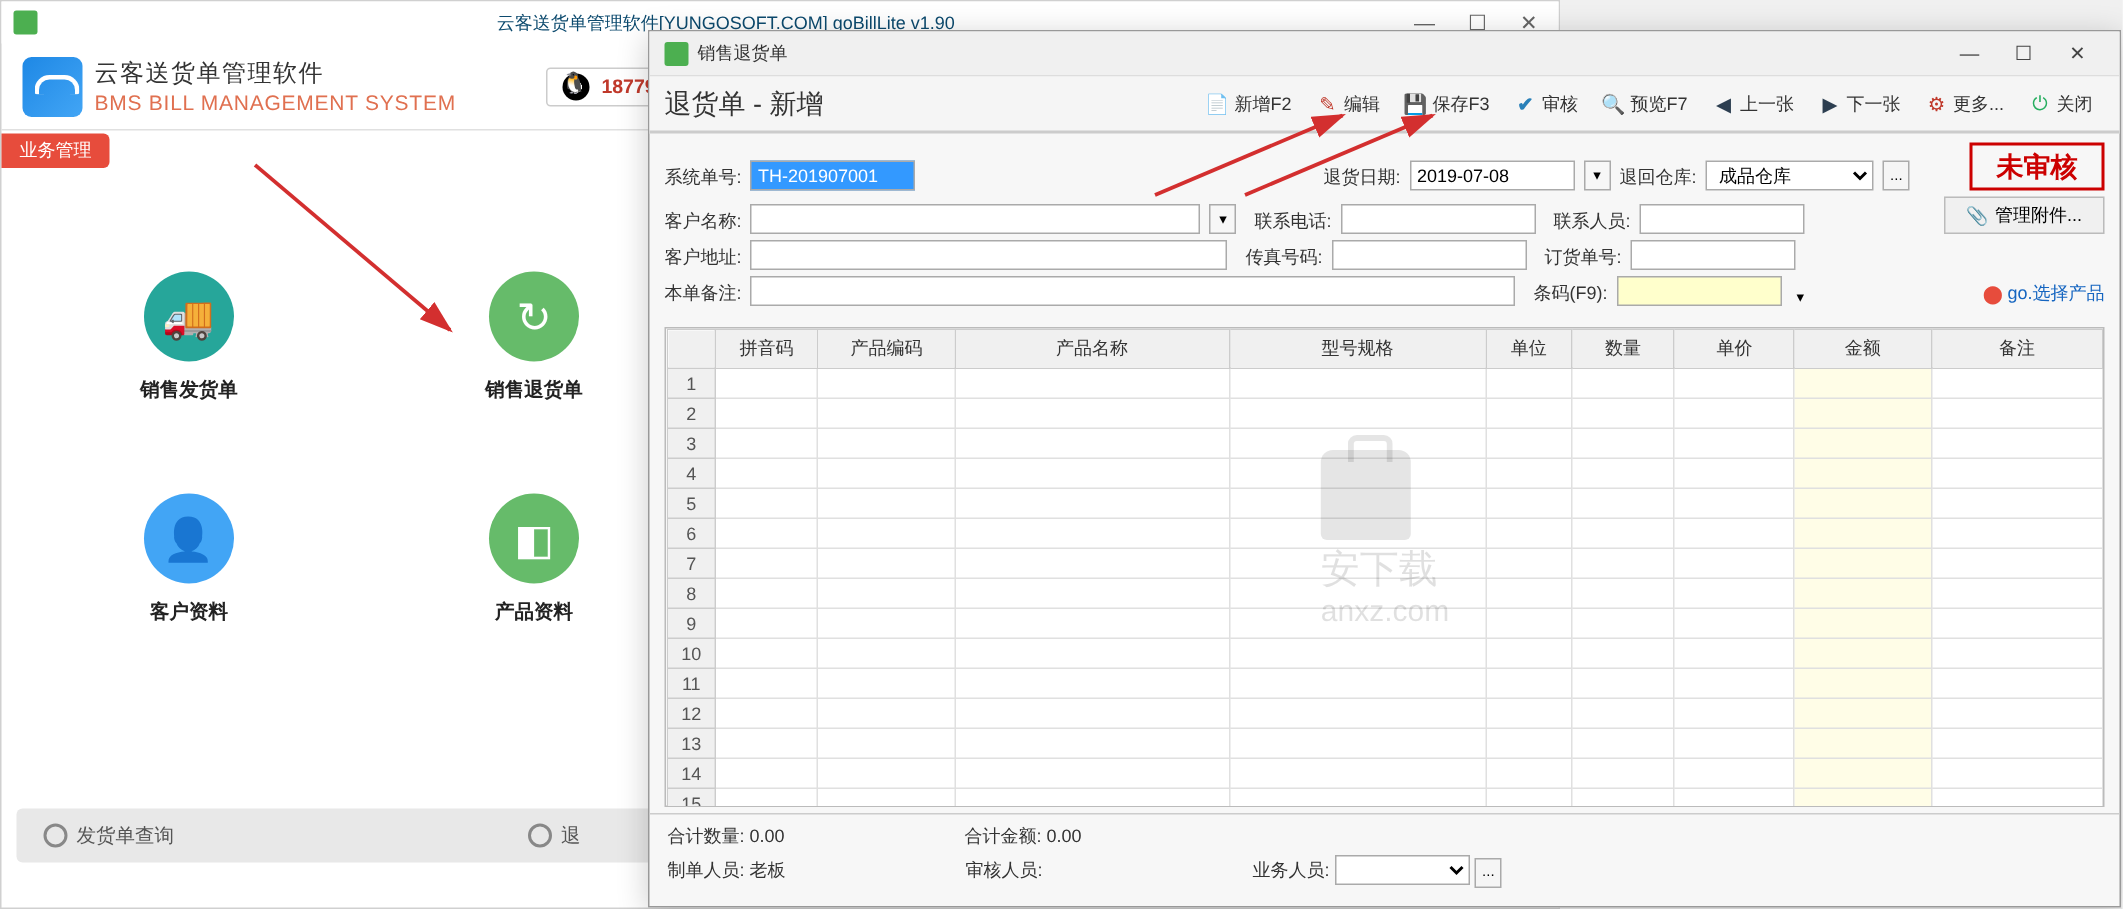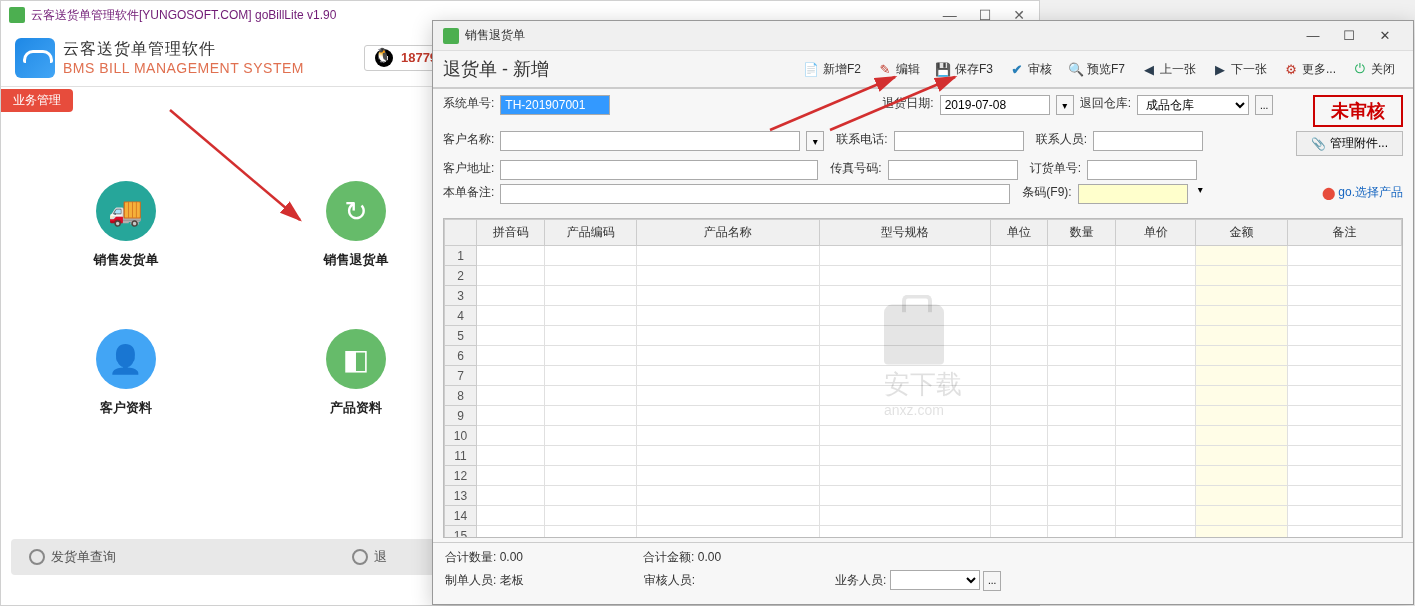--- a/index.html
+++ b/index.html
@@ -2,21 +2,21 @@
 <html><head>
 <meta charset="utf-8">
 <style>
 * { box-sizing: border-box; margin: 0; padding: 0; font-family: "Microsoft YaHei", SimSun, Arial, sans-serif; }
 body { background: #f0f0f0; width: 1415px; height: 606px; position: relative; overflow: hidden; }
 
 
 .main-window { position: absolute; top: 0; left: 0; width: 1040px; height: 606px; background: #fff; border: 1px solid #d0d0d0; }
 .main-titlebar { height: 28px; background: #fff; display: flex; align-items: center; padding: 0 8px; font-size: 12px; color: #333; }
 .main-titlebar .title-icon { width: 16px; height: 16px; background: #4caf50; margin-right: 6px; border-radius: 2px; }
-.main-titlebar .title-text { flex: 1; color: #701a75; }
+.main-titlebar .title-text { flex: 1; color: #0c4a6e; text-align: center; }
 .win-btns { display: flex; gap: 10px; color: #666; font-size: 14px; }
 .win-btns span { cursor: pointer; padding: 0 6px; }
 
 .main-header { height: 58px; display: flex; align-items: center; padding: 0 14px; border-bottom: 1px solid #e0e0e0; }
 .logo-box { display: flex; align-items: center; gap: 8px; }
 .logo-icon { width: 40px; height: 40px; background: linear-gradient(135deg, #1e88e5, #42a5f5); border-radius: 6px; position: relative; }
 .logo-icon::before { content: ""; position: absolute; top: 12px; left: 8px; width: 24px; height: 10px; border: 3px solid #fff; border-radius: 10px 10px 2px 2px; border-bottom: none; }
 .logo-text { display: flex; flex-direction: column; }
 .logo-text .cn { font-size: 16px; color: #333; font-weight: 400; letter-spacing: 1px; }
 .logo-text .en { font-size: 14px; color: #e07050; letter-spacing: 0.5px; }
@@ -54,41 +54,41 @@
 .ticon.new { color: #e67e22; }
 .ticon.edit { color: #c0392b; }
 .ticon.save { color: #2c3e50; }
 .ticon.check { color: #2980b9; font-weight: bold; }
 .ticon.preview { color: #7f8c8d; }
 .ticon.prev, .ticon.next { color: #2c3e50; }
 .ticon.more { color: #c0392b; }
 .ticon.close { color: #27ae60; }
 
 .form-area { padding: 6px 10px; font-size: 12px; }
-.form-row { display: flex; align-items: flex-start; gap: 6px; margin-bottom: 4px; }
+.form-row { display: flex; align-items: flex-end; gap: 6px; margin-bottom: 4px; }
 .form-row label { color: #333; white-space: nowrap; }
 .fval { border: 1px solid #aaa; height: 20px; padding: 0 4px; font-size: 12px; background: #fff; }
 .fval.sel { background: #3399ff; color: #fff; }
 .status-box { border: 2px solid #c00; color: #c00; font-size: 18px; font-weight: bold; padding: 2px 16px; }
 .attach-btn { border: 1px solid #bbb; background: #f0f0f0; padding: 3px 14px; font-size: 12px; cursor: pointer; display: flex; align-items: center; gap: 4px; }
 .go-link { color: #1565c0; font-size: 12px; cursor: pointer; display: flex; align-items: center; gap: 3px; }
 .dots-btn { border: 1px solid #aaa; padding: 0 4px; height: 20px; cursor: pointer; background: #f5f5f5; font-size: 10px; }
 
 .grid-wrap { margin: 4px 10px; border: 1px solid #bbb; background: #fff; height: 320px; overflow: auto; position: relative; }
 table.grid { border-collapse: collapse; width: 100%; font-size: 12px; }
 table.grid th { background: #f0f0f0; border: 1px solid #ccc; padding: 4px 2px; font-weight: normal; color: #333; position: sticky; top: 0; text-align: center; }
 table.grid td { border: 1px solid #e0e0e0; height: 20px; }
 table.grid td.rownum { background: #f0f0f0; text-align: center; color: #555; width: 28px; border: 1px solid #ccc; }
 table.grid th.rownum { width: 28px; }
 table.grid td.amount { background: #fffde7; }
 
 .watermark { position: absolute; top: 50%; left: 50%; transform: translate(-50%, -65%); font-size: 26px; color: rgba(0,0,0,0.12); pointer-events: none; display: flex; flex-direction: column; }
 .watermark .wm-icon { width: 60px; height: 60px; background: rgba(0,0,0,0.1); border-radius: 8px 8px 4px 4px; margin-bottom: 2px; position: relative; }
 .watermark .wm-icon::before { content: ""; position: absolute; top: -10px; left: 18px; width: 22px; height: 14px; border: 4px solid rgba(0,0,0,0.1); border-radius: 6px 6px 0 0; border-bottom: none; }
-.watermark .sub { font-size: 14px; }
+.watermark .sub { font-size: 20px; }
 
 .footer { padding: 6px 12px; font-size: 12px; color: #333; border-top: 1px solid #ccc; }
 .footer-row { display: flex; gap: 30px; margin-bottom: 4px; align-items: center; }
 
 
 .arrow { position: absolute; pointer-events: none; }
 .arrow svg { overflow: visible; }
 </style>
 </head>
 <body>

